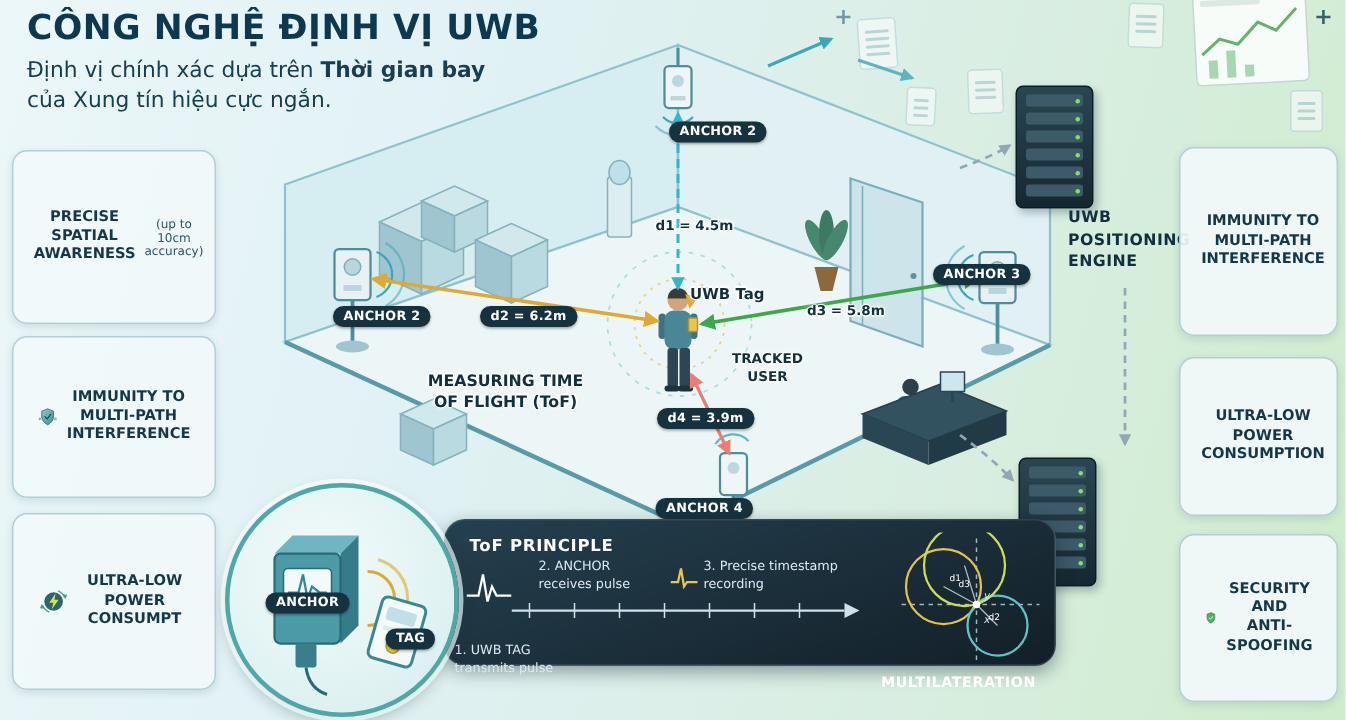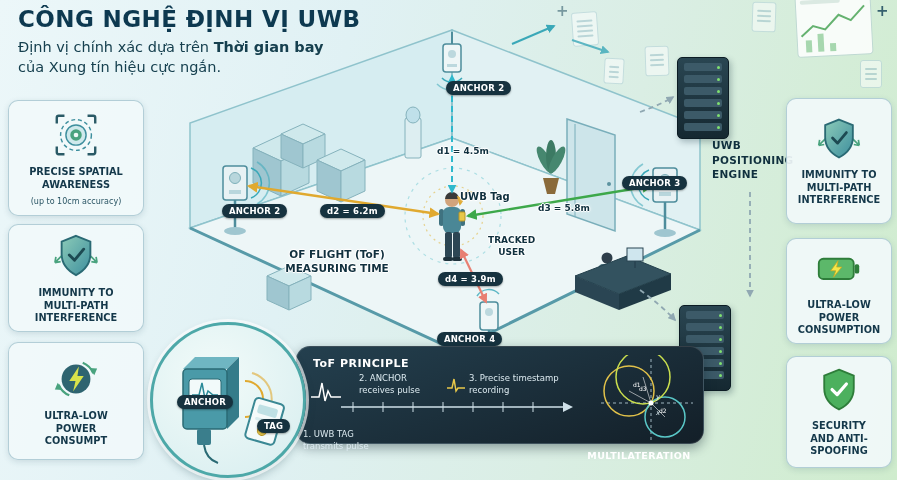--- a/index.html
+++ b/index.html
@@ -9,21 +9,21 @@
     font-family:"DejaVu Sans", sans-serif;
     background:linear-gradient(105deg,#ecf7f9 0%,#e0f1f4 35%,#daeee4 65%,#cfeccd 100%);
   }
   .abs { position:absolute; }
   
   .title { position:absolute; left:18px; top:6px; font-size:23px; font-weight:bold; color:#0d3950; letter-spacing:.4px; z-index:8; }
   .subtitle { position:absolute; left:18px; top:38px; font-size:14.5px; color:#16404f; line-height:1.35; z-index:8; }
   
   .card { position:absolute; background:rgba(241,248,250,.92); border:1px solid rgba(128,172,185,.55);
           border-radius:10px; box-shadow:0 2px 6px rgba(30,70,90,.14);
-          display:flex; flex-direction:column; align-items:center; justify-content:center;
+          display:flex; flex-direction:row; align-items:center; justify-content:center;
           text-align:center; padding:6px 16px; gap:6px; z-index:7; }
   .card .ttl { font-weight:bold; font-size:9.8px; color:#14384a; line-height:1.3; }
   .card .sub { font-size:8px; color:#2a5564; }
   
   .pill { position:absolute; background:#16323f; color:#fff; font-size:8.5px; font-weight:bold;
           padding:2px 7px; border-radius:9px; white-space:nowrap; letter-spacing:.2px;
           box-shadow:0 1px 2px rgba(0,0,0,.35); z-index:4; }
   .halo { position:absolute; font-weight:bold; color:#10303e; white-space:nowrap; z-index:4;
           text-shadow:0 1px 0 #fff,0 -1px 0 #fff,1px 0 0 #fff,-1px 0 0 #fff,0 0 4px #fff; }
   .measuring { position:absolute; left:262px; top:248px; width:150px; text-align:center; z-index:4;
@@ -258,22 +258,22 @@
 <span class="halo" style="left:460px;top:191px;font-size:10px">UWB Tag</span>
 <div class="halo" style="left:488px;top:235px;font-size:9px;line-height:1.3;text-align:center">
   <div>TRACKED</div>
   <div>USER</div>
 </div>
 <span class="halo" style="left:437px;top:146px;font-size:9px">d1 = 4.5m</span>
 <span class="pill" style="left:320px;top:204px">d2 = 6.2m</span>
 <span class="halo" style="left:538px;top:203px;font-size:9px">d3 = 5.8m</span>
 <span class="pill" style="left:438px;top:272px">d4 = 3.9m</span>
 <div class="measuring">
+  <div>MEASURING TIME</div>
   <div>OF FLIGHT (ToF)</div>
-  <div>MEASURING TIME</div>
 </div>
 
 <div class="rack" style="left:677px;top:57px;width:52px;height:82px">
   <div class="slot"></div>
     <div class="slot"></div>
     <div class="slot"></div>
     <div class="slot"></div>
     <div class="slot"></div>
     <div class="slot"></div>
 </div>

